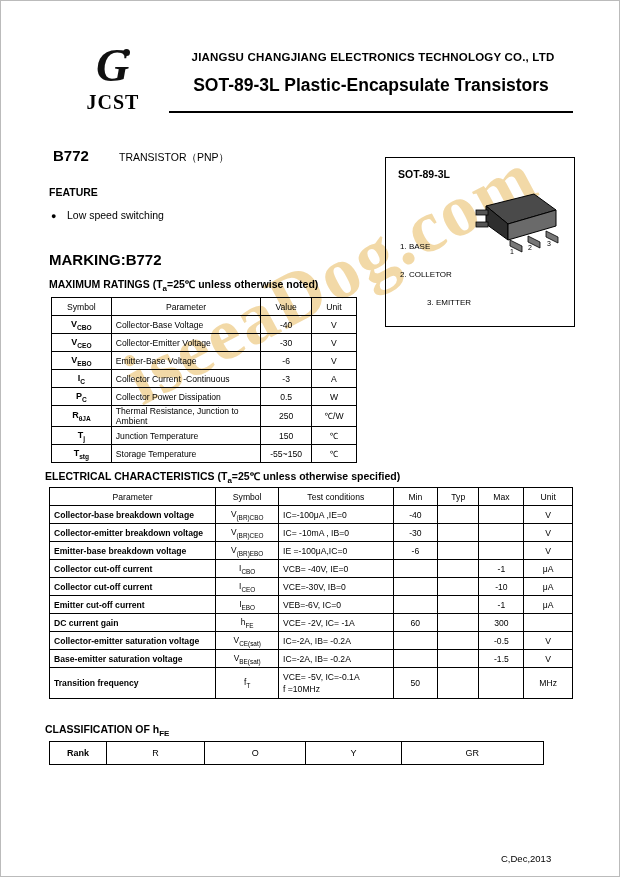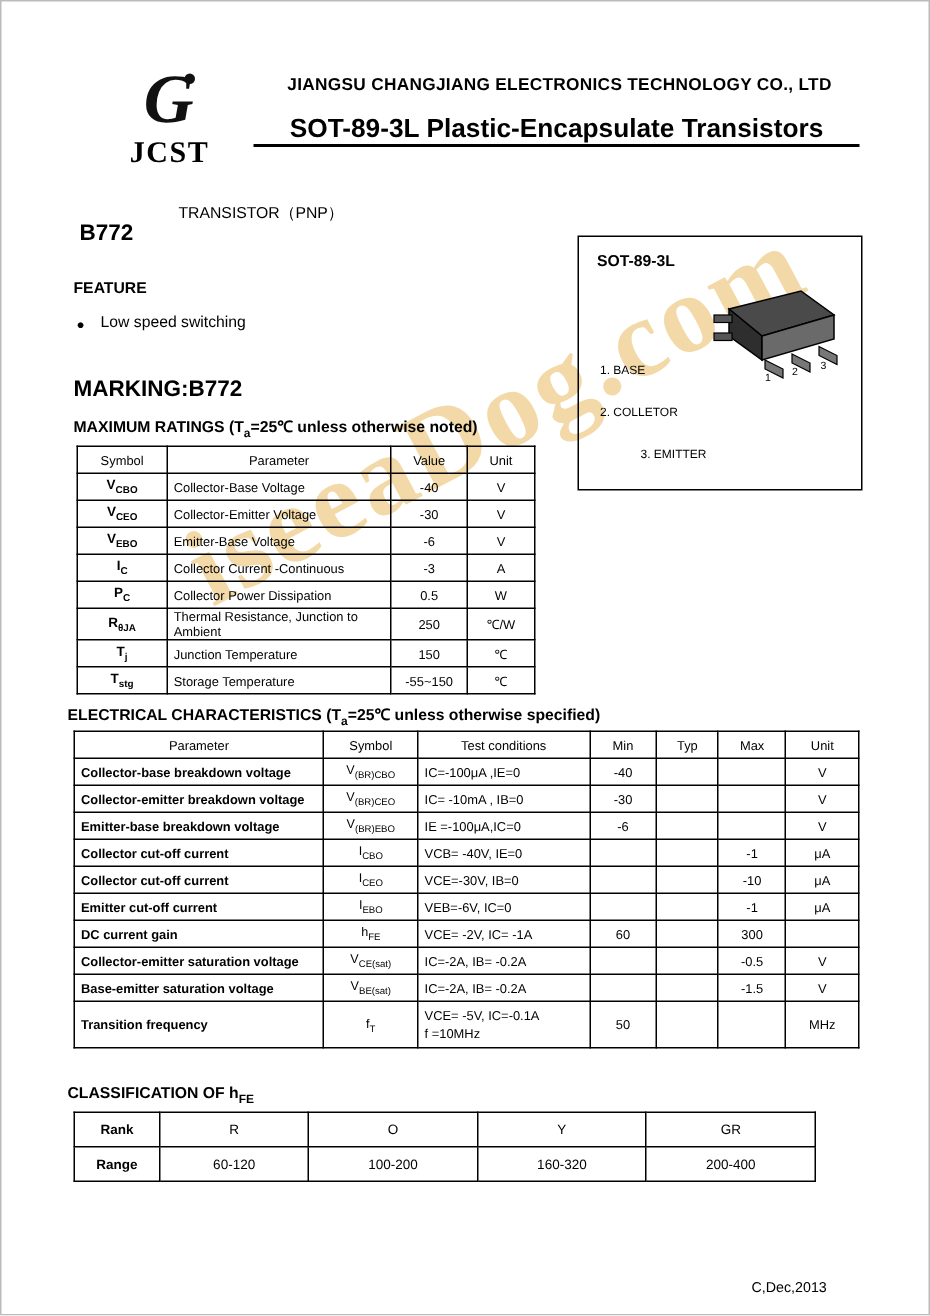--- a/index.html
+++ b/index.html
@@ -50,26 +50,26 @@
     font-family:Liberation Serif, serif;
     font-size:20px;font-weight:bold;letter-spacing:1px;margin-top:2px;
   }
   .company{
     position:absolute;left:126px;top:8px;width:396px;
     font-size:11.5px;font-weight:bold;letter-spacing:.2px;text-align:center;
   }
   .title{
     position:absolute;left:120px;top:32px;width:404px;
     font-size:17.5px;font-weight:bold;text-align:center;
-    border-bottom:2px solid #000;padding-bottom:0;
+    border-bottom:2px solid #000;padding-bottom:15px;
   }
 
   
   .part{position:absolute;left:52px;top:146px;font-size:15px;font-weight:bold;}
-  .parttype{position:absolute;left:118px;top:134px;font-size:10.5px;}
+  .parttype{position:absolute;left:118px;top:150px;font-size:10.5px;}
 
   .feature-h{position:absolute;left:48px;top:185px;font-size:10.5px;font-weight:bold;}
   .bullet{position:absolute;left:50px;top:210px;font-size:9px;}
   .feature-t{position:absolute;left:66px;top:208px;font-size:10.5px;}
 
   .marking{position:absolute;left:48px;top:250px;font-size:15px;font-weight:bold;}
   .maxrating{position:absolute;left:48px;top:276px;font-size:10.5px;font-weight:bold;}
   .maxrating sub{font-size:8px;}
 
   
@@ -343,25 +343,18 @@
     <div class="class-h">CLASSIFICATION OF h<sub>FE</sub></div>
     <table class="tbl-cls">
       <tbody id="cls-body">
           <tr>
             <td class="rh">Rank</td>
             <td>R</td>
             <td>O</td>
             <td>Y</td>
             <td>GR</td>
           </tr>
-          <tr>
-            <td class="rh">Range</td>
-            <td>60-120</td>
-            <td>100-200</td>
-            <td>160-320</td>
-            <td>200-400</td>
-          </tr>
         </tbody>
     </table>
 
     <div class="footer">C,Dec,2013</div>
   </div>
 </div>
 
 </body></html>

